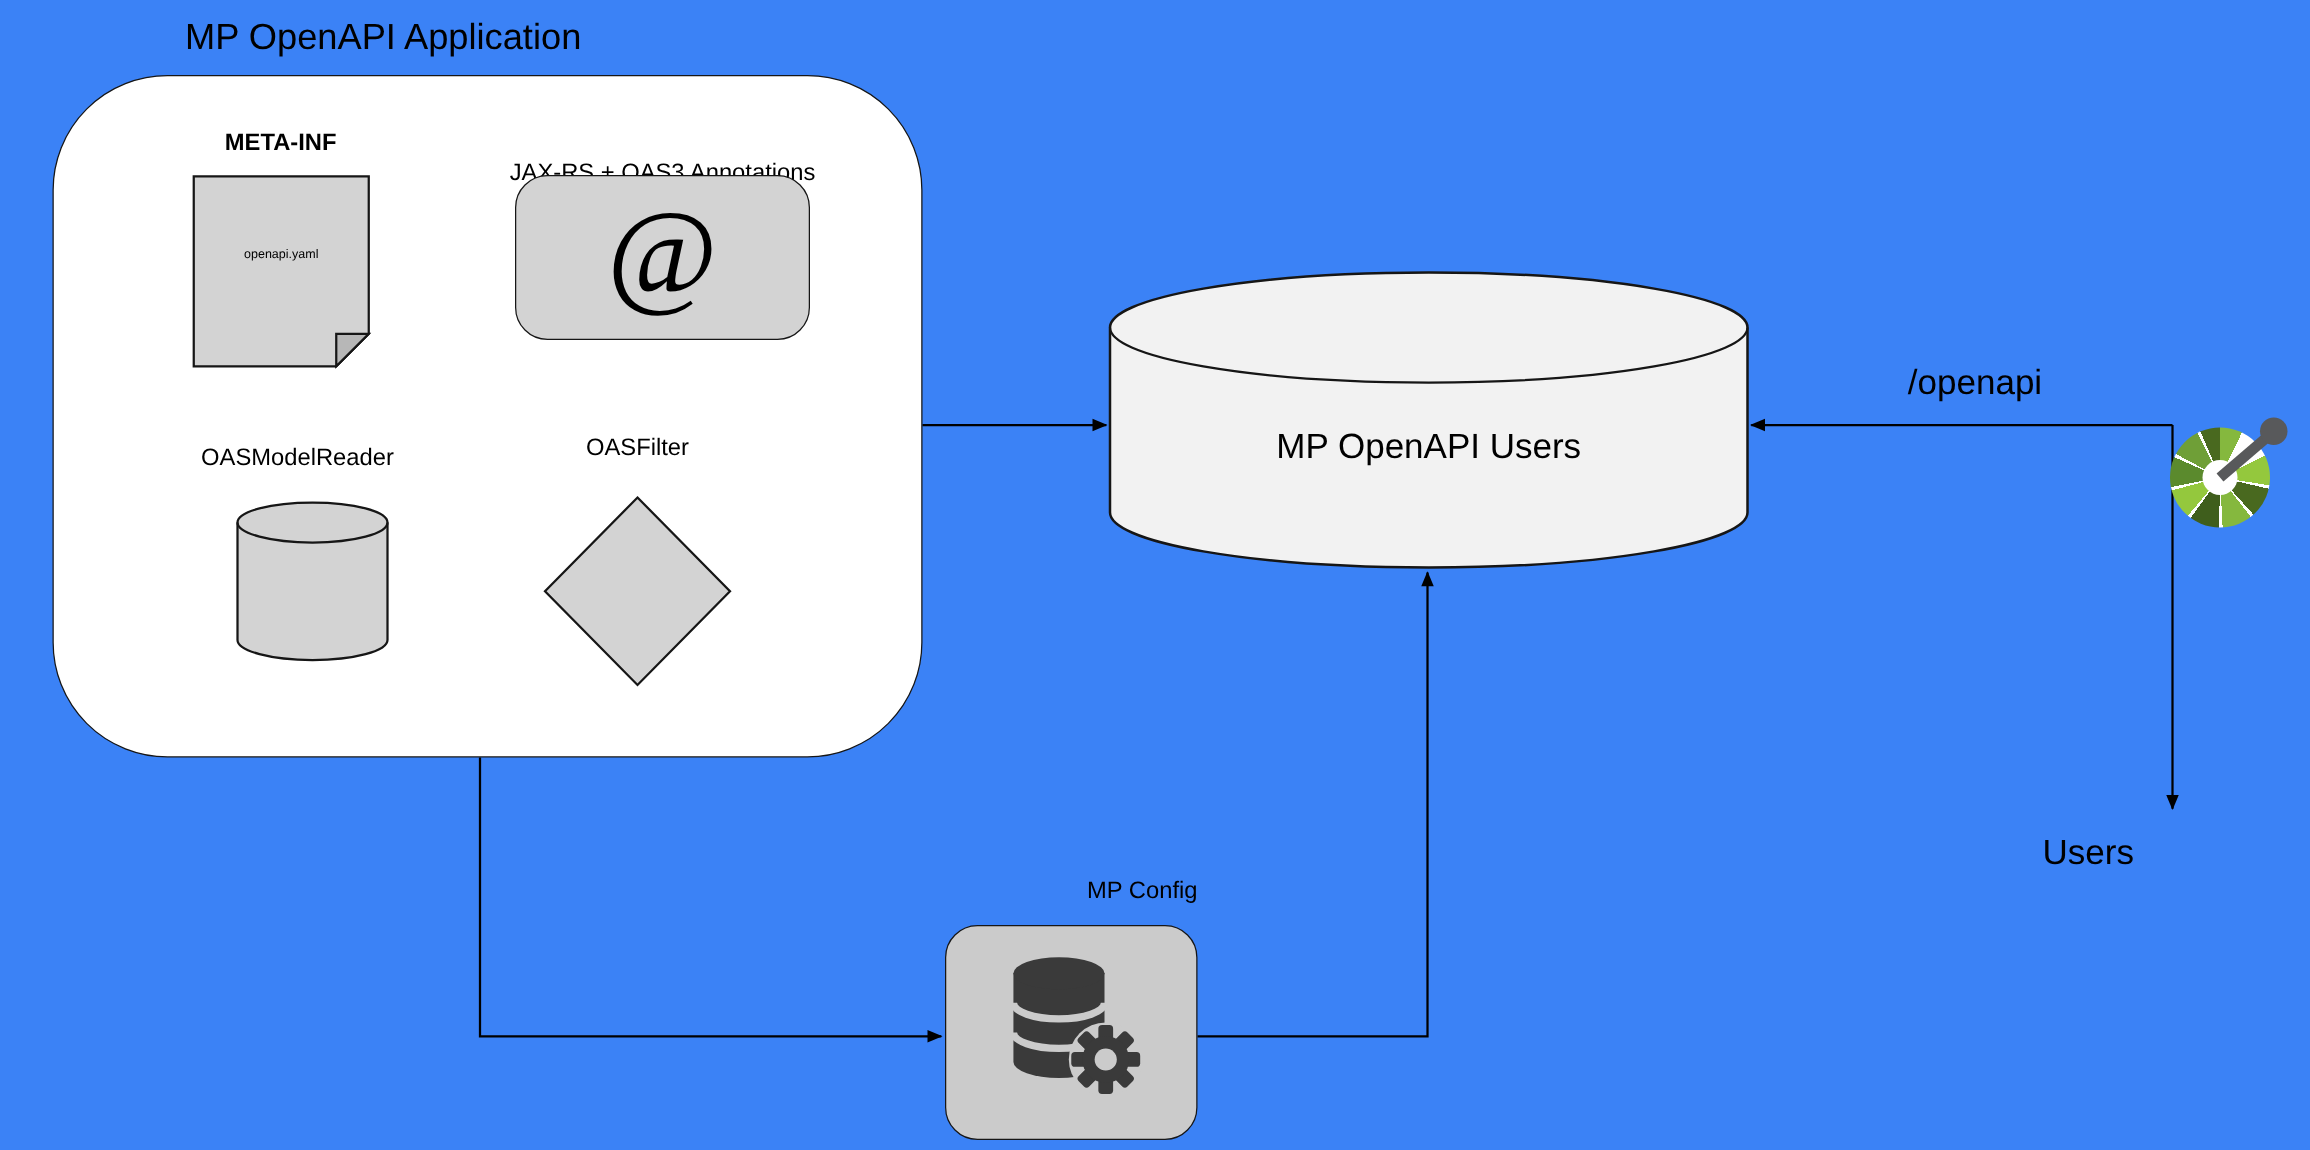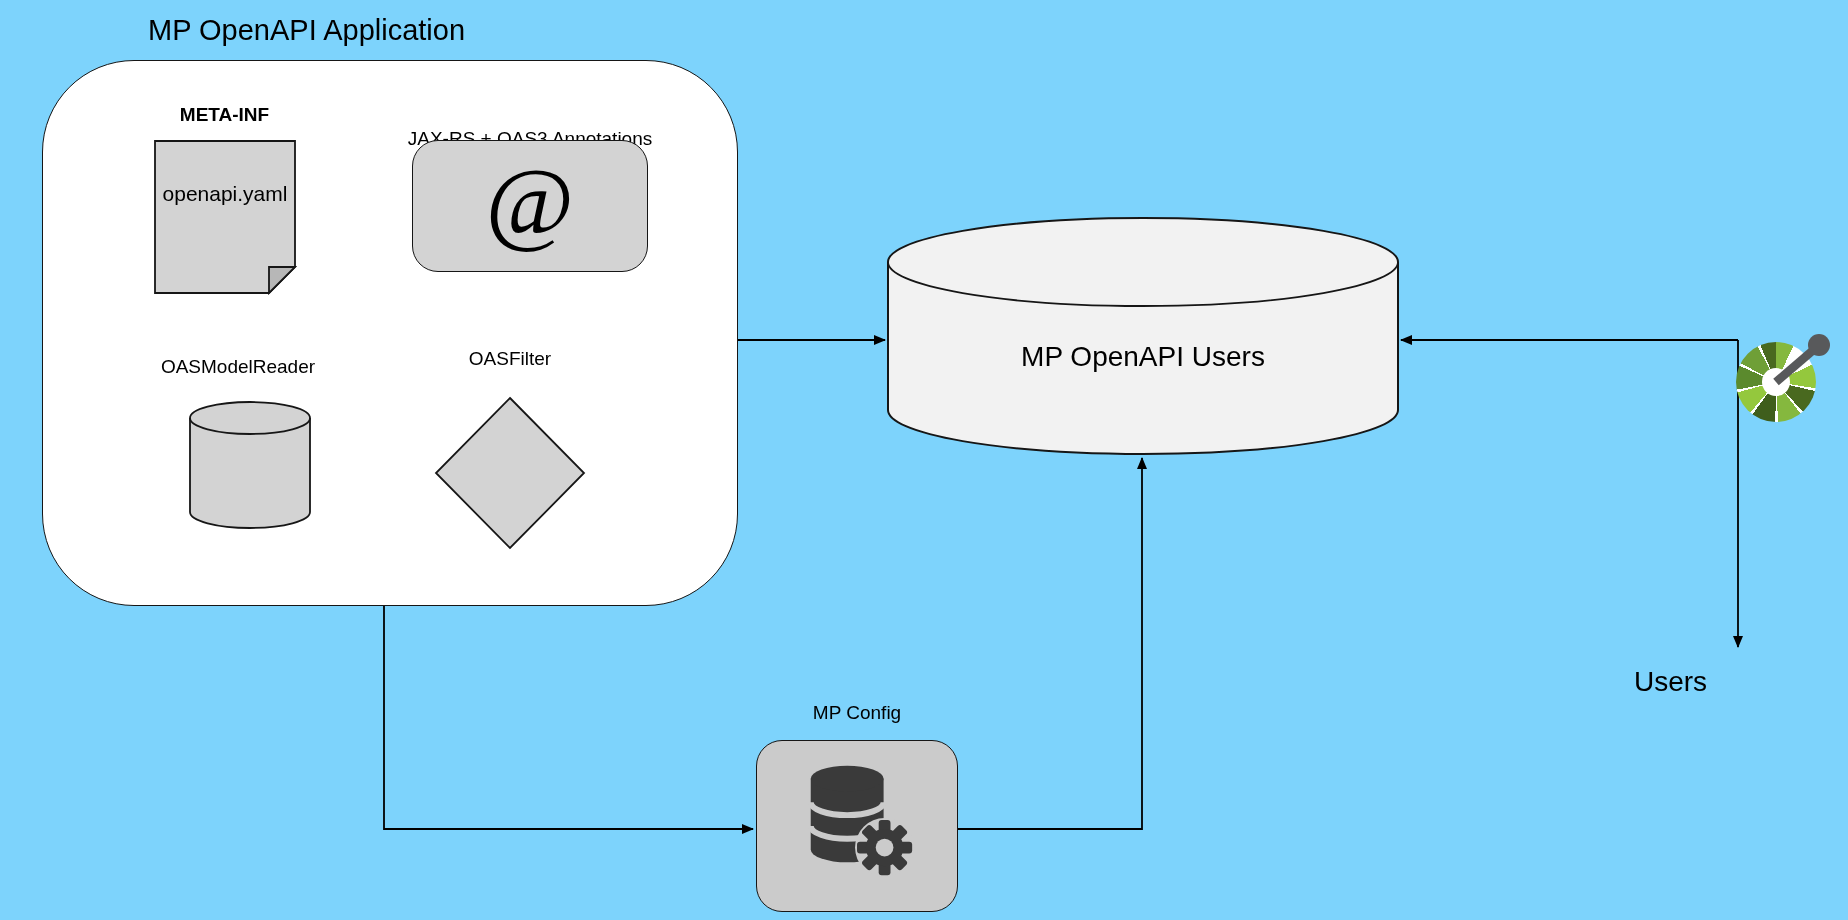--- a/index.html
+++ b/index.html
@@ -1,44 +1,44 @@
 <!DOCTYPE html>
 <html style="--stroke: #161616; --shape-fill: #d3d3d3; --shape-fold: #b7b7b7; --vendor-fill: #f2f2f2; --config-fill: #cbcbcb; --icon-dark: #3a3a3a; --logo-gray: #58595b; --logo-green-bright: #94c83d; --logo-green-mid: #6f9f37; --logo-green-dark: #49691f; --logo-green-olive: #85b83e; --logo-green-deep: #3f5e1c; --logo-green-leaf: #5b8a2d;"><head>
 <meta charset="utf-8">
 <style>
   html,body{margin:0;padding:0;background:#fff;}
   .scene{
-    position:relative;width:1848px;height:920px;background:#7dd3fc;overflow:hidden;
+    position:relative;width:1848px;height:920px;background:#3b82f6;overflow:hidden;
     font-family:"Liberation Sans",sans-serif;color:#000;
   }
   .connectors{position:absolute;left:0;top:0;z-index:1;}
   .conn{stroke:#000;stroke-width:1.8;fill:none;}
 
   .title{position:absolute;left:148px;top:14px;font-size:29px;z-index:2;}
 
   .app-box{
     position:absolute;left:42px;top:60px;width:696px;height:546px;
     background:#fff;border:1.8px solid var(--stroke,#161616);border-radius:92px;
     box-sizing:border-box;z-index:0;
   }
 
   .label{position:absolute;z-index:2;font-size:19px;text-align:center;}
   .meta-label{left:154px;top:104px;width:141px;font-weight:bold;}
   .jax-label{left:380px;top:104px;width:300px;margin-top:24px;}
   .reader-label{left:138px;top:356px;width:200px;}
   .filter-label{left:410px;top:348px;width:200px;}
-  .config-label{left:756px;top:702px;width:202px;}
+  .config-label{left:756px;top:702px;width:202px;text-align:right;}
 
   .shape{fill:var(--shape-fill,#d3d3d3);stroke:var(--stroke,#161616);stroke-width:1.8;}
   .fold{fill:var(--shape-fold,#b7b7b7);stroke:var(--stroke,#161616);stroke-width:1.8;}
   .rim{fill:none;stroke:var(--stroke,#161616);stroke-width:1.8;}
   .vendor-shape{fill:var(--vendor-fill,#f2f2f2);stroke:var(--stroke,#161616);stroke-width:2;}
 
   .doc-svg{position:absolute;left:153px;top:139px;z-index:2;}
-  .doc-text{position:absolute;left:153px;top:182px;width:144px;text-align:center;font-size:21px;z-index:3;}
+  .doc-text{position:absolute;left:153px;top:198px;width:144px;text-align:center;font-size:10px;z-index:3;}
 
   .at-box{
     position:absolute;left:412px;top:140px;width:236px;height:132px;box-sizing:border-box;
     background:var(--shape-fill,#d3d3d3);border:1.8px solid var(--stroke,#161616);border-radius:26px;
     z-index:2;display:flex;align-items:center;justify-content:center;
   }
   .at-box span{font-family:"Liberation Serif",serif;font-size:96px;line-height:96px;transform:translateY(-4px);}
 
   .small-cyl{position:absolute;left:188px;top:400px;z-index:2;}
   .diamond-svg{position:absolute;left:434px;top:396px;z-index:2;}
@@ -146,20 +146,21 @@
         <rect x="86" y="64" width="12" height="56" rx="3"></rect>
         <rect x="86" y="64" width="12" height="56" rx="3" transform="rotate(45 92 92)"></rect>
         <rect x="86" y="64" width="12" height="56" rx="3" transform="rotate(90 92 92)"></rect>
         <rect x="86" y="64" width="12" height="56" rx="3" transform="rotate(135 92 92)"></rect>
         <circle cx="92" cy="92" r="19"></circle>
       </g>
       <circle class="gear-gap" cx="92" cy="92" r="9"></circle>
     </svg>
   </div>
 
+  <div class="path-label">/openapi</div>
 
   <div class="openapi-icon">
     <div class="wheel"></div>
     <div class="hole"></div>
     <svg class="handle" width="110" height="100">
       <line x1="48" y1="52" x2="90" y2="16" stroke="var(--logo-gray,#58595b)" stroke-width="8.5"></line>
       <circle cx="91" cy="15" r="11" fill="var(--logo-gray,#58595b)"></circle>
     </svg>
   </div>
 

